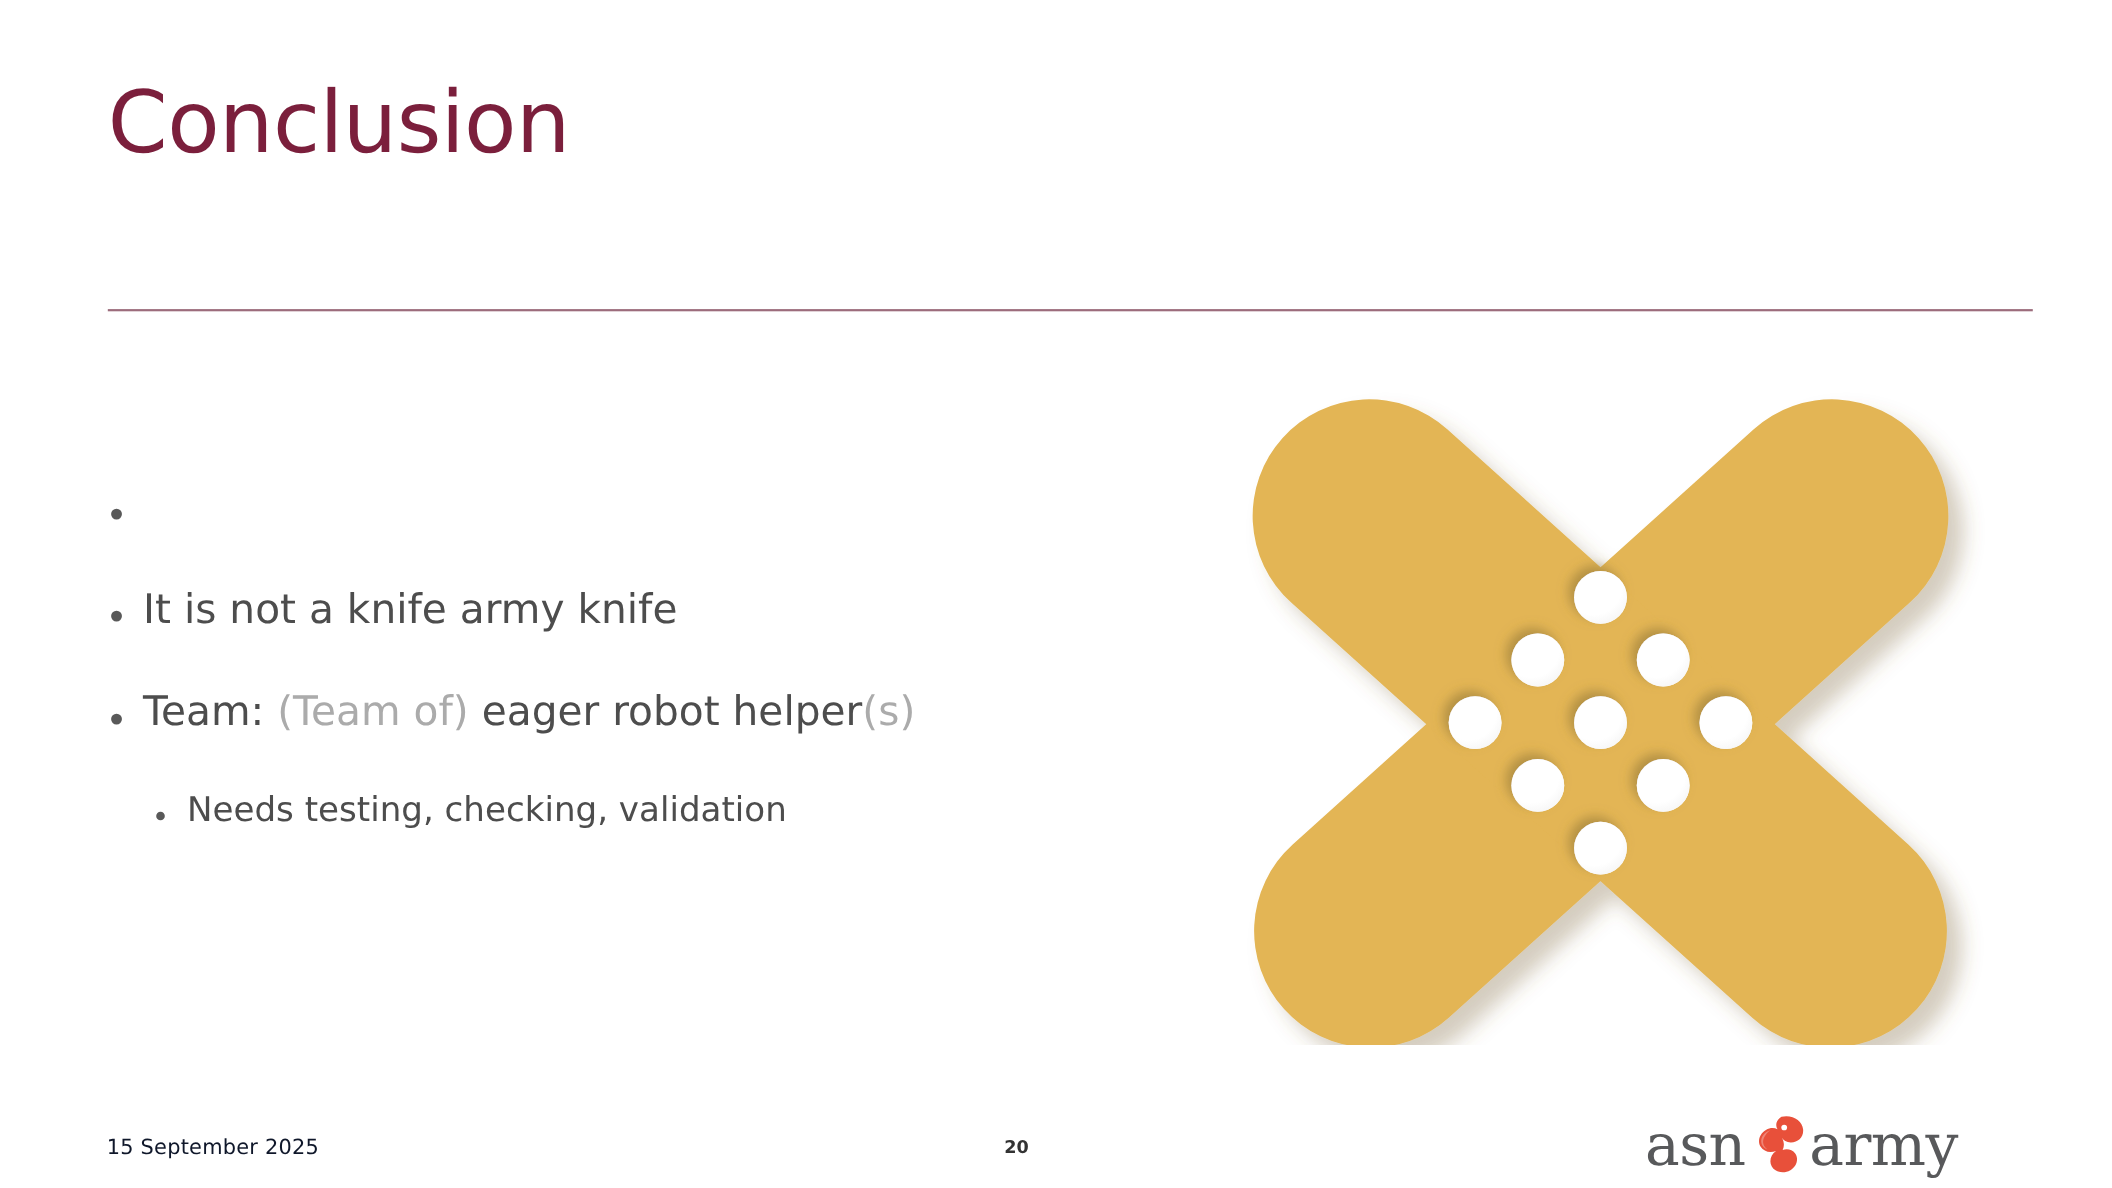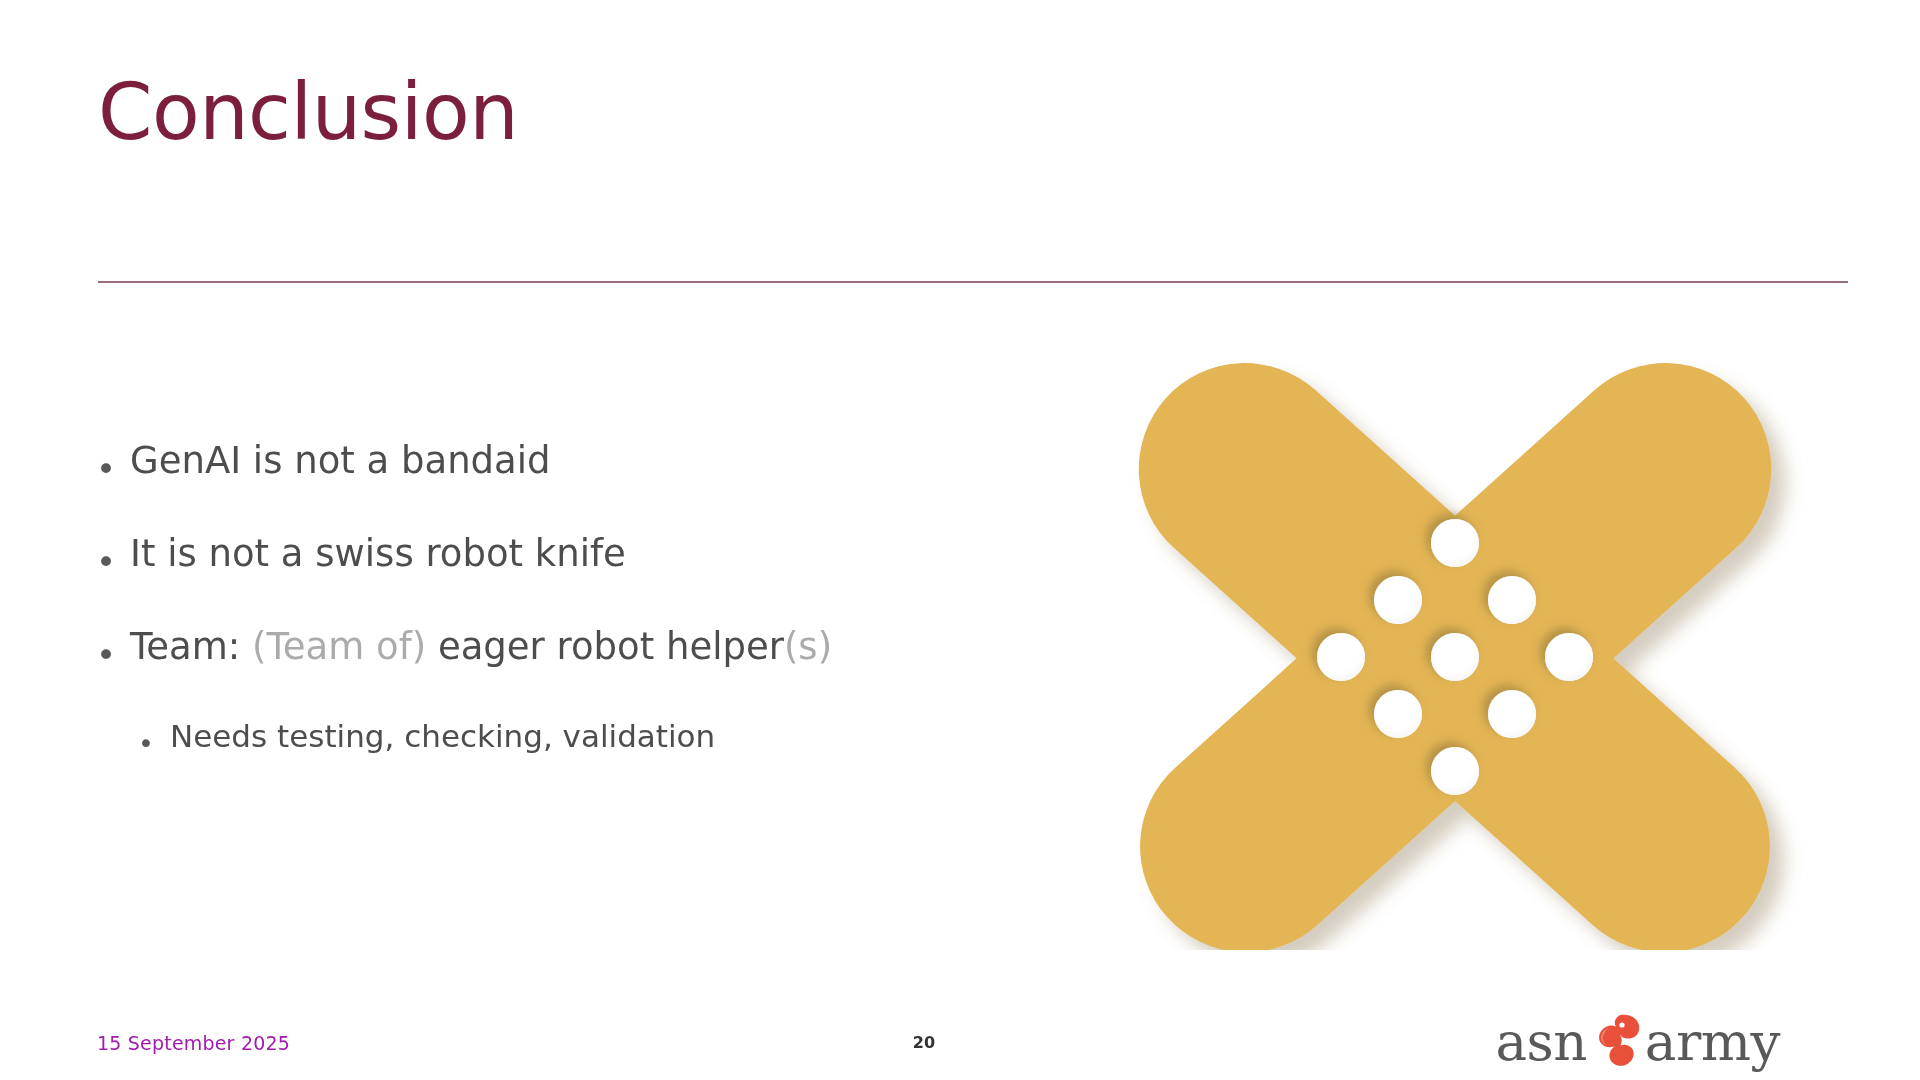--- a/index.html
+++ b/index.html
@@ -104,21 +104,21 @@
     height: 650px;
   }
 
   
   .footer-date {
     position: absolute;
     left: 97px;
     bottom: 26px;
     font-family: "DejaVu Sans", sans-serif;
     font-size: 19px;
-    color: #a21caf;
+    color: #0f172a;
     letter-spacing: 0.2px;
   }
   .footer-pagenum {
     position: absolute;
     left: 0;
     right: 0;
     bottom: 28px;
     text-align: center;
     font-family: "DejaVu Sans", sans-serif;
     font-size: 16px;
@@ -156,26 +156,25 @@
 <div class="slide">
 
   <div class="slide-title">Conclusion</div>
 
   <div class="title-rule"></div>
 
   <div class="body-area">
 
     <div class="bullet-row">
       <span class="bullet-dot">•</span>
-      <span class="bullet-text">GenAI is not a bandaid</span>
     </div>
 
     <div class="bullet-row">
       <span class="bullet-dot">•</span>
-      <span class="bullet-text">It is not a swiss robot knife</span>
+      <span class="bullet-text">It is not a knife army knife</span>
     </div>
 
     <div class="bullet-row">
       <span class="bullet-dot">•</span>
       <span class="bullet-text"><span>Team: </span><span class="muted">(Team of)</span><span> eager robot helper</span><span class="muted">(s)</span></span>
     </div>
 
     <div class="bullet-row sub">
       <span class="bullet-dot">•</span>
       <span class="bullet-text">Needs testing, checking, validation</span>

